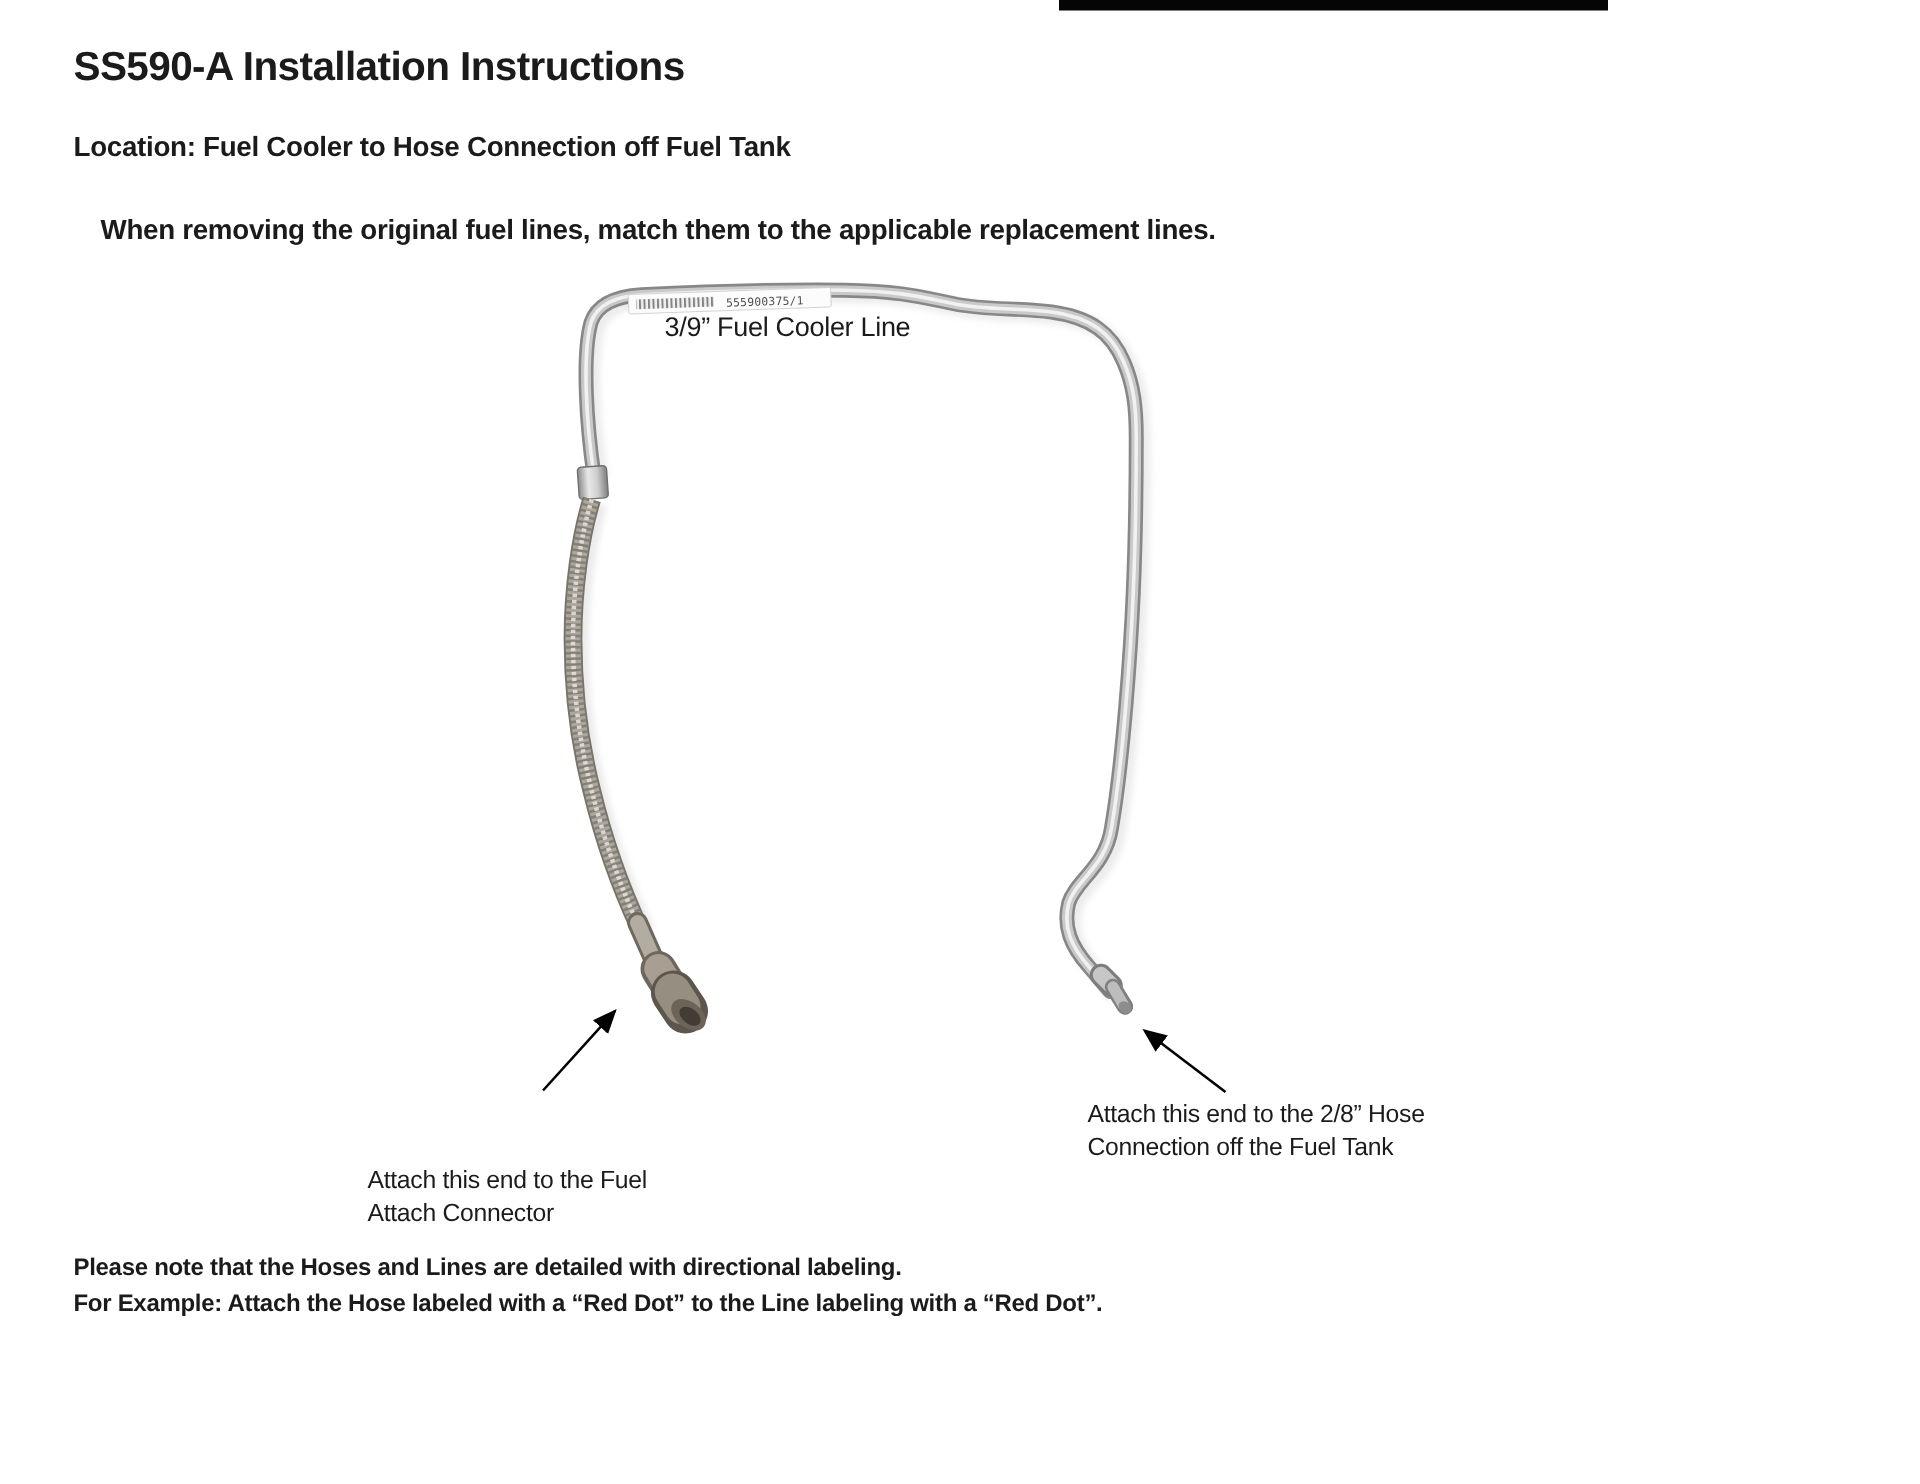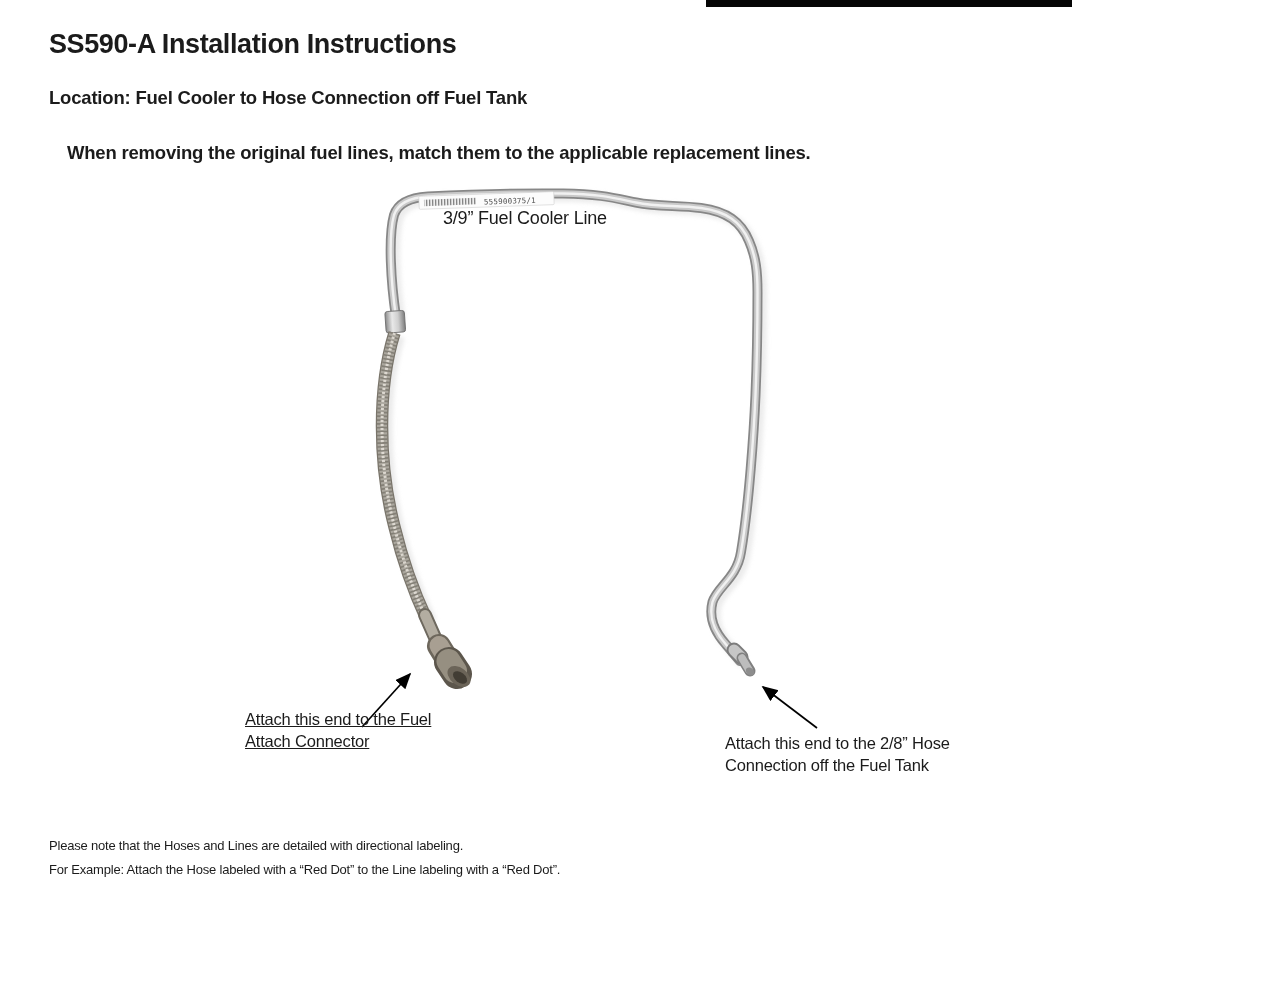--- a/index.html
+++ b/index.html
@@ -8,23 +8,23 @@
     font-family:"Liberation Sans",sans-serif;color:#1b1b1b;overflow:hidden;
   }
   .abs{position:absolute;}
   #top-bar{left:706px;top:0;width:574px;height:7px;background:#050505;}
   #title{left:49px;top:29px;font-size:27px;font-weight:700;letter-spacing:-0.4px;white-space:nowrap;}
   .h2{left:49px;font-size:18.5px;font-weight:700;letter-spacing:-0.2px;white-space:nowrap;}
   #location-line{top:87px;}
   #removal-line{top:142px;margin-left:18px;}
   #part-label{left:443px;top:208px;font-size:18px;font-weight:400;letter-spacing:-0.2px;white-space:nowrap;}
   .callout{font-size:16.5px;font-weight:400;line-height:22px;letter-spacing:-0.2px;white-space:nowrap;}
-  #left-callout{left:245px;top:708px;text-decoration:underline;}
+  #left-callout{left:245px;top:776px;}
   #right-callout{left:725px;top:732px;}
-  #footer-note{left:49px;top:834px;font-size:13px;font-weight:400;line-height:24px;letter-spacing:-0.2px;white-space:nowrap;}
+  #footer-note{left:49px;top:834px;font-size:16px;font-weight:700;line-height:24px;letter-spacing:-0.2px;white-space:nowrap;}
   #figure-svg{left:330px;top:175px;}
   .stick-txt{font-family:"DejaVu Sans Mono",monospace;font-size:7.5px;fill:#4e4e4e;letter-spacing:0.2px;}
 </style>
 </head>
 <body>
 
 <div id="page">
 
   <div id="top-bar" class="abs"></div>
 

